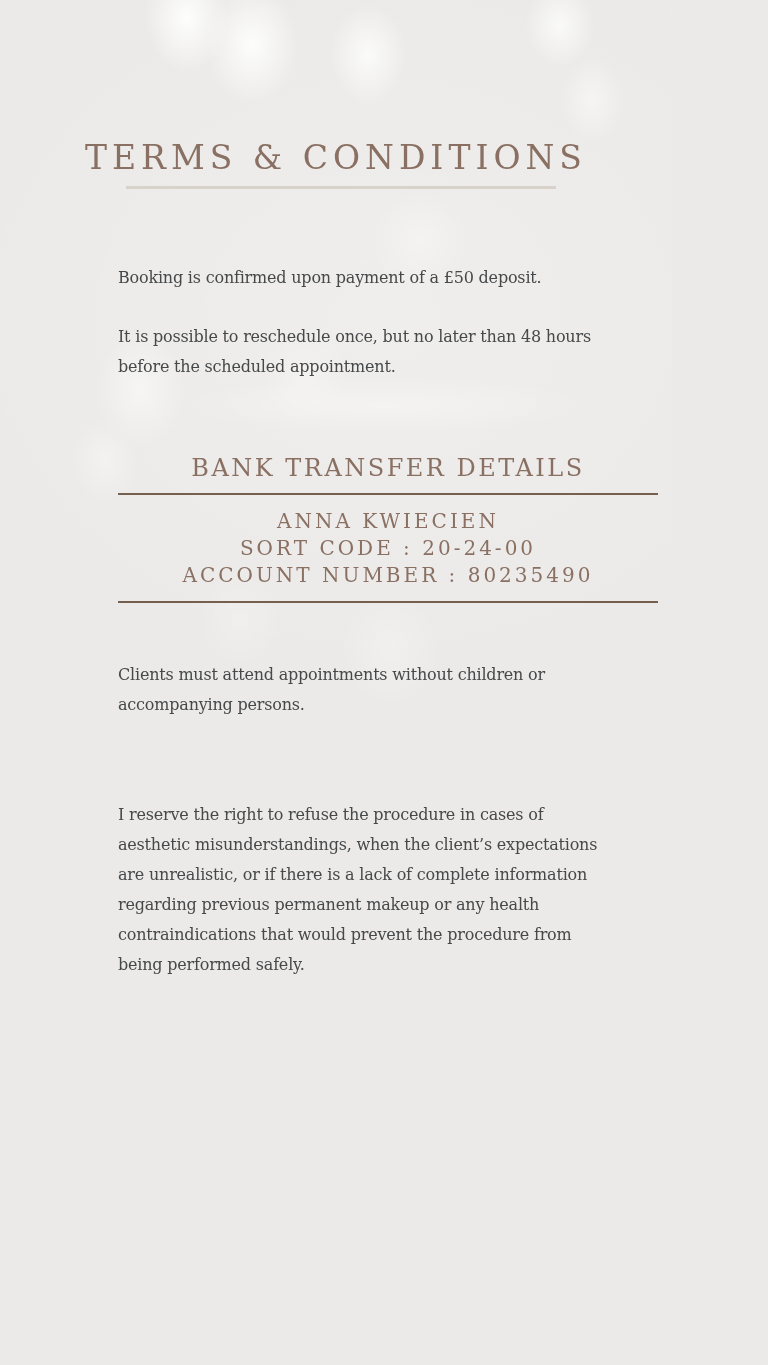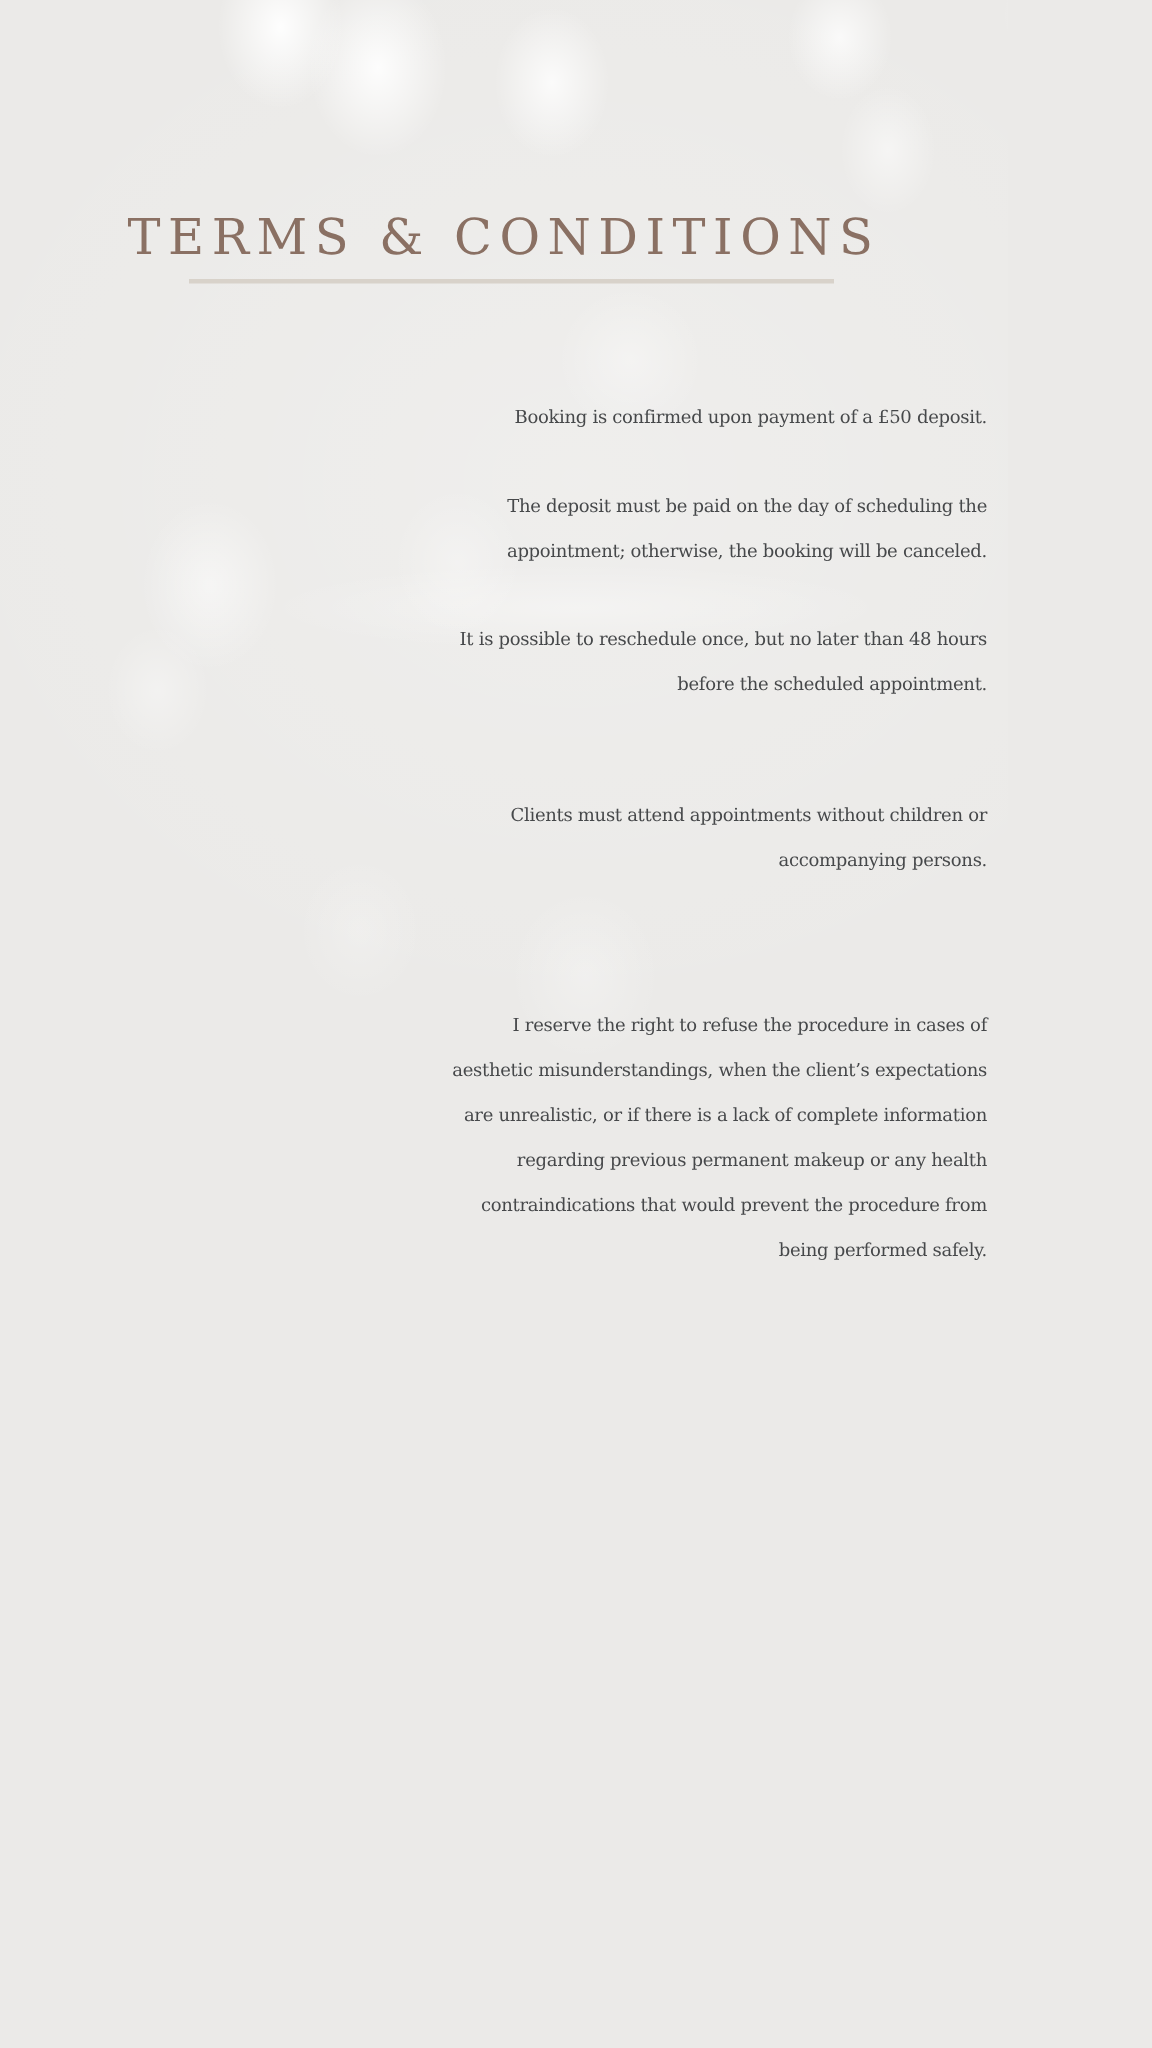--- a/index.html
+++ b/index.html
@@ -51,26 +51,25 @@
     height:3px;
     margin:10px auto 0;
     transform:translateX(5px);
     background:var(--underline);
   }
   .content{
     width:540px;
     margin-left:118px;
   }
   .para{
-    font-size:12px;
+    font-size:16px;
     line-height:30px;
     letter-spacing:-0.2px;
     color:var(--text);
     white-space:pre-line;
-    text-align:right;
   }
   .para-1{margin-top:74px;}
   .para-2,.para-3,.para-4{margin-top:29px;}
   .bank{
     margin-top:71px;
     text-align:center;
     color:var(--accent);
   }
   .bank-heading{
     font-size:24px;
@@ -99,25 +98,31 @@
 <body>
 
 <div class="page">
 
   <h1 class="title">TERMS &amp; CONDITIONS</h1>
   <div class="title-underline"></div>
 
   <div class="content">
 
     <p class="para para-1">Booking is confirmed upon payment of a £50 deposit.</p>
-    <p class="para para-2">The deposit must be paid on the day of scheduling the
-appointment; otherwise, the booking will be canceled.</p>
     <p class="para para-4">It is possible to reschedule once, but no later than 48 hours
 before the scheduled appointment.</p>
 
+    <div class="bank">
+      <h2 class="bank-heading">BANK TRANSFER DETAILS</h2>
+      <div class="rule rule-top"></div>
+      <div class="bank-lines">ANNA KWIECIEN
+SORT CODE : 20-24-00
+ACCOUNT NUMBER : 80235490</div>
+      <div class="rule"></div>
+    </div>
 
     <p class="para para-5">Clients must attend appointments without children or
 accompanying persons.</p>
     <p class="para para-6">I reserve the right to refuse the procedure in cases of
 aesthetic misunderstandings, when the client’s expectations
 are unrealistic, or if there is a lack of complete information
 regarding previous permanent makeup or any health
 contraindications that would prevent the procedure from
 being performed safely.</p>
 

